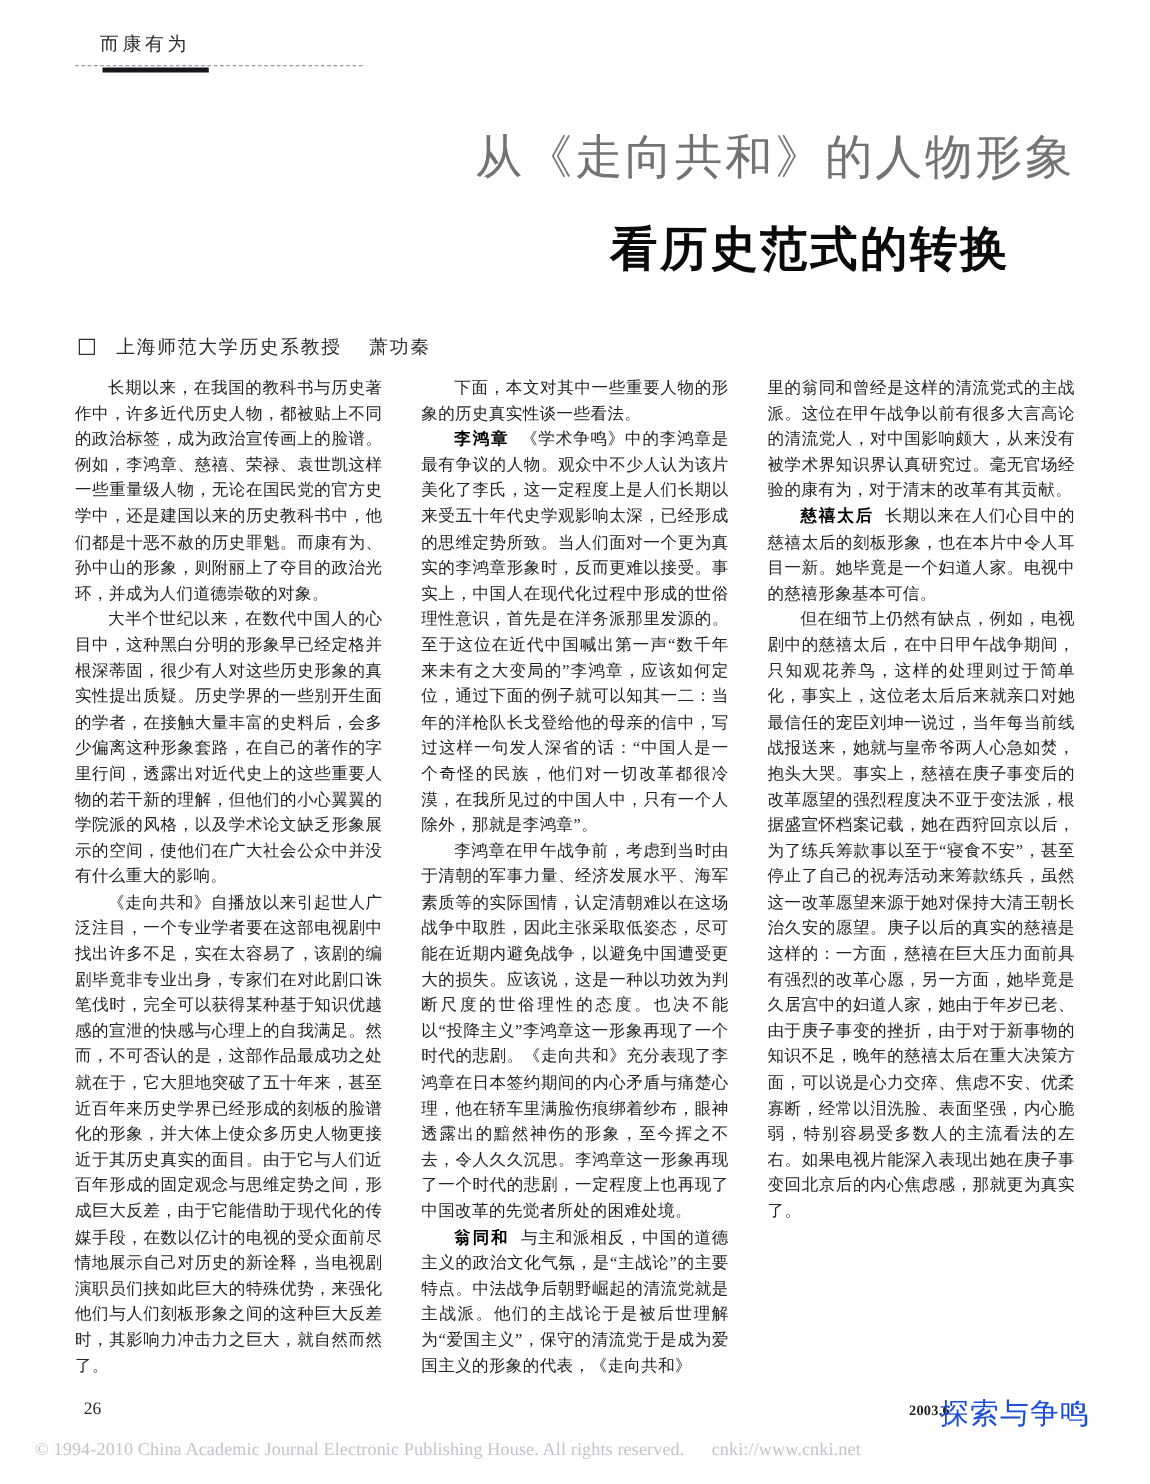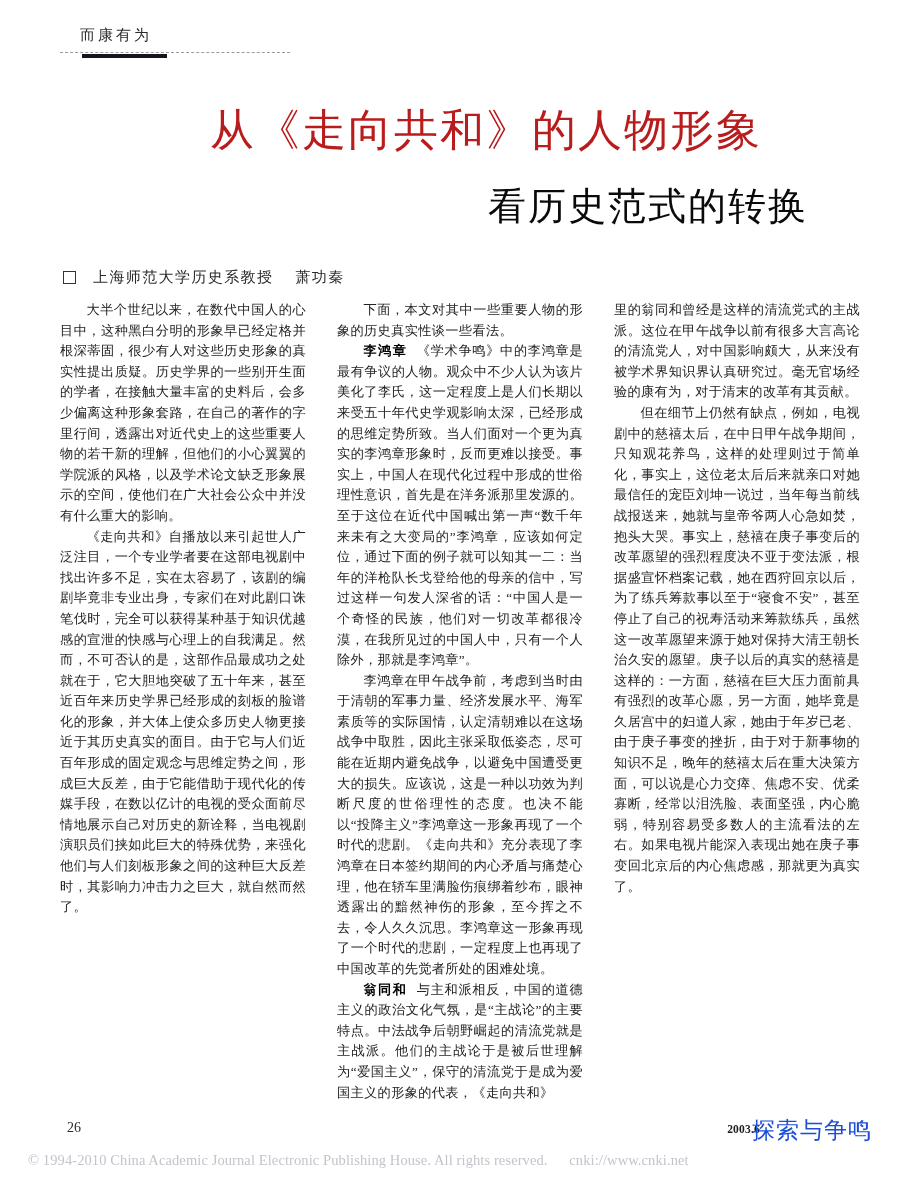--- a/index.html
+++ b/index.html
@@ -51,37 +51,37 @@
   }
 
   
   .title-block {
     position: absolute;
     left: 60px;
     top: 100px;
     width: 800px;
   }
   .title-line-1 {
-    font-size: 44px;
+    font-size: 38px;
     letter-spacing: 2px;
-    color: #b91c1c;
-    text-align: center;
+    color: #737373;
+    text-align: right;
     padding-left: 52px;
     font-family: "DejaVu Serif", "Liberation Serif", serif;
     line-height: 1.35;
     white-space: nowrap;
   }
   .title-line-2 {
     font-size: 38px;
     letter-spacing: 2px;
     color: #0a0a0a;
     text-align: right;
     padding-right: 52px;
     margin-top: 22px;
-    font-weight: normal;
+    font-weight: bold;
     font-family: "DejaVu Serif", "Liberation Serif", serif;
     line-height: 1.35;
     white-space: nowrap;
   }
 
   
   .byline {
     position: absolute;
     left: 63px;
     top: 268px;
@@ -206,31 +206,33 @@
 </div>
 
 <div class="byline">
   <span class="square-mark"></span>
   <span class="affil">上海师范大学历史系教授</span>
   <span class="author">萧功秦</span>
 </div>
 
 <div class="columns">
   <div class="col" id="col-1">
+      <p><span>长期以来，在我国的教科书与历史著作中，许多近代历史人物，都被贴上不同的政治标签，成为政治宣传画上的脸谱。例如，李鸿章、慈禧、荣禄、袁世凯这样一些重量级人物，无论在国民党的官方史学中，还是建国以来的历史教科书中，他们都是十恶不赦的历史罪魁。而康有为、孙中山的形象，则附丽上了夺目的政治光环，并成为人们道德崇敬的对象。</span></p>
       <p><span>大半个世纪以来，在数代中国人的心目中，这种黑白分明的形象早已经定格并根深蒂固，很少有人对这些历史形象的真实性提出质疑。历史学界的一些别开生面的学者，在接触大量丰富的史料后，会多少偏离这种形象套路，在自己的著作的字里行间，透露出对近代史上的这些重要人物的若干新的理解，但他们的小心翼翼的学院派的风格，以及学术论文缺乏形象展示的空间，使他们在广大社会公众中并没有什么重大的影响。</span></p>
       <p><span>《走向共和》自播放以来引起世人广泛注目，一个专业学者要在这部电视剧中找出许多不足，实在太容易了，该剧的编剧毕竟非专业出身，专家们在对此剧口诛笔伐时，完全可以获得某种基于知识优越感的宣泄的快感与心理上的自我满足。然而，不可否认的是，这部作品最成功之处就在于，它大胆地突破了五十年来，甚至近百年来历史学界已经形成的刻板的脸谱化的形象，并大体上使众多历史人物更接近于其历史真实的面目。由于它与人们近百年形成的固定观念与思维定势之间，形成巨大反差，由于它能借助于现代化的传媒手段，在数以亿计的电视的受众面前尽情地展示自己对历史的新诠释，当电视剧演职员们挟如此巨大的特殊优势，来强化他们与人们刻板形象之间的这种巨大反差时，其影响力冲击力之巨大，就自然而然了。</span></p>
     </div>
   <div class="col" id="col-2">
       <p><span>下面，本文对其中一些重要人物的形象的历史真实性谈一些看法。</span></p>
       <p><span class="sec-name">李鸿章</span><span>《学术争鸣》中的李鸿章是最有争议的人物。观众中不少人认为该片美化了李氏，这一定程度上是人们长期以来受五十年代史学观影响太深，已经形成的思维定势所致。当人们面对一个更为真实的李鸿章形象时，反而更难以接受。事实上，中国人在现代化过程中形成的世俗理性意识，首先是在洋务派那里发源的。至于这位在近代中国喊出第一声“数千年来未有之大变局的”李鸿章，应该如何定位，通过下面的例子就可以知其一二：当年的洋枪队长戈登给他的母亲的信中，写过这样一句发人深省的话：“中国人是一个奇怪的民族，他们对一切改革都很冷漠，在我所见过的中国人中，只有一个人除外，那就是李鸿章”。</span></p>
       <p><span>李鸿章在甲午战争前，考虑到当时由于清朝的军事力量、经济发展水平、海军素质等的实际国情，认定清朝难以在这场战争中取胜，因此主张采取低姿态，尽可能在近期内避免战争，以避免中国遭受更大的损失。应该说，这是一种以功效为判断尺度的世俗理性的态度。也决不能以“投降主义”李鸿章这一形象再现了一个时代的悲剧。《走向共和》充分表现了李鸿章在日本签约期间的内心矛盾与痛楚心理，他在轿车里满脸伤痕绑着纱布，眼神透露出的黯然神伤的形象，至今挥之不去，令人久久沉思。李鸿章这一形象再现了一个时代的悲剧，一定程度上也再现了中国改革的先觉者所处的困难处境。</span></p>
       <p><span class="sec-name">翁同和</span><span>与主和派相反，中国的道德主义的政治文化气氛，是“主战论”的主要特点。中法战争后朝野崛起的清流党就是主战派。他们的主战论于是被后世理解为“爱国主义”，保守的清流党于是成为爱国主义的形象的代表，《走向共和》</span></p>
     </div>
   <div class="col" id="col-3">
       <p class="noindent"><span>里的翁同和曾经是这样的清流党式的主战派。这位在甲午战争以前有很多大言高论的清流党人，对中国影响颇大，从来没有被学术界知识界认真研究过。毫无官场经验的康有为，对于清末的改革有其贡献。</span></p>
+      <p><span class="sec-name">慈禧太后</span><span>长期以来在人们心目中的慈禧太后的刻板形象，也在本片中令人耳目一新。她毕竟是一个妇道人家。电视中的慈禧形象基本可信。</span></p>
       <p><span>但在细节上仍然有缺点，例如，电视剧中的慈禧太后，在中日甲午战争期间，只知观花养鸟，这样的处理则过于简单化，事实上，这位老太后后来就亲口对她最信任的宠臣刘坤一说过，当年每当前线战报送来，她就与皇帝爷两人心急如焚，抱头大哭。事实上，慈禧在庚子事变后的改革愿望的强烈程度决不亚于变法派，根据盛宣怀档案记载，她在西狩回京以后，为了练兵筹款事以至于“寝食不安”，甚至停止了自己的祝寿活动来筹款练兵，虽然这一改革愿望来源于她对保持大清王朝长治久安的愿望。庚子以后的真实的慈禧是这样的：一方面，慈禧在巨大压力面前具有强烈的改革心愿，另一方面，她毕竟是久居宫中的妇道人家，她由于年岁已老、由于庚子事变的挫折，由于对于新事物的知识不足，晚年的慈禧太后在重大决策方面，可以说是心力交瘁、焦虑不安、优柔寡断，经常以泪洗脸、表面坚强，内心脆弱，特别容易受多数人的主流看法的左右。如果电视片能深入表现出她在庚子事变回北京后的内心焦虑感，那就更为真实了。</span></p>
     </div>
 </div>
 
 <div class="footer">
   <div class="page-num">26</div>
   <div class="issue">2003.6</div>
   <div class="journal">探索与争鸣</div>
 </div>
 

